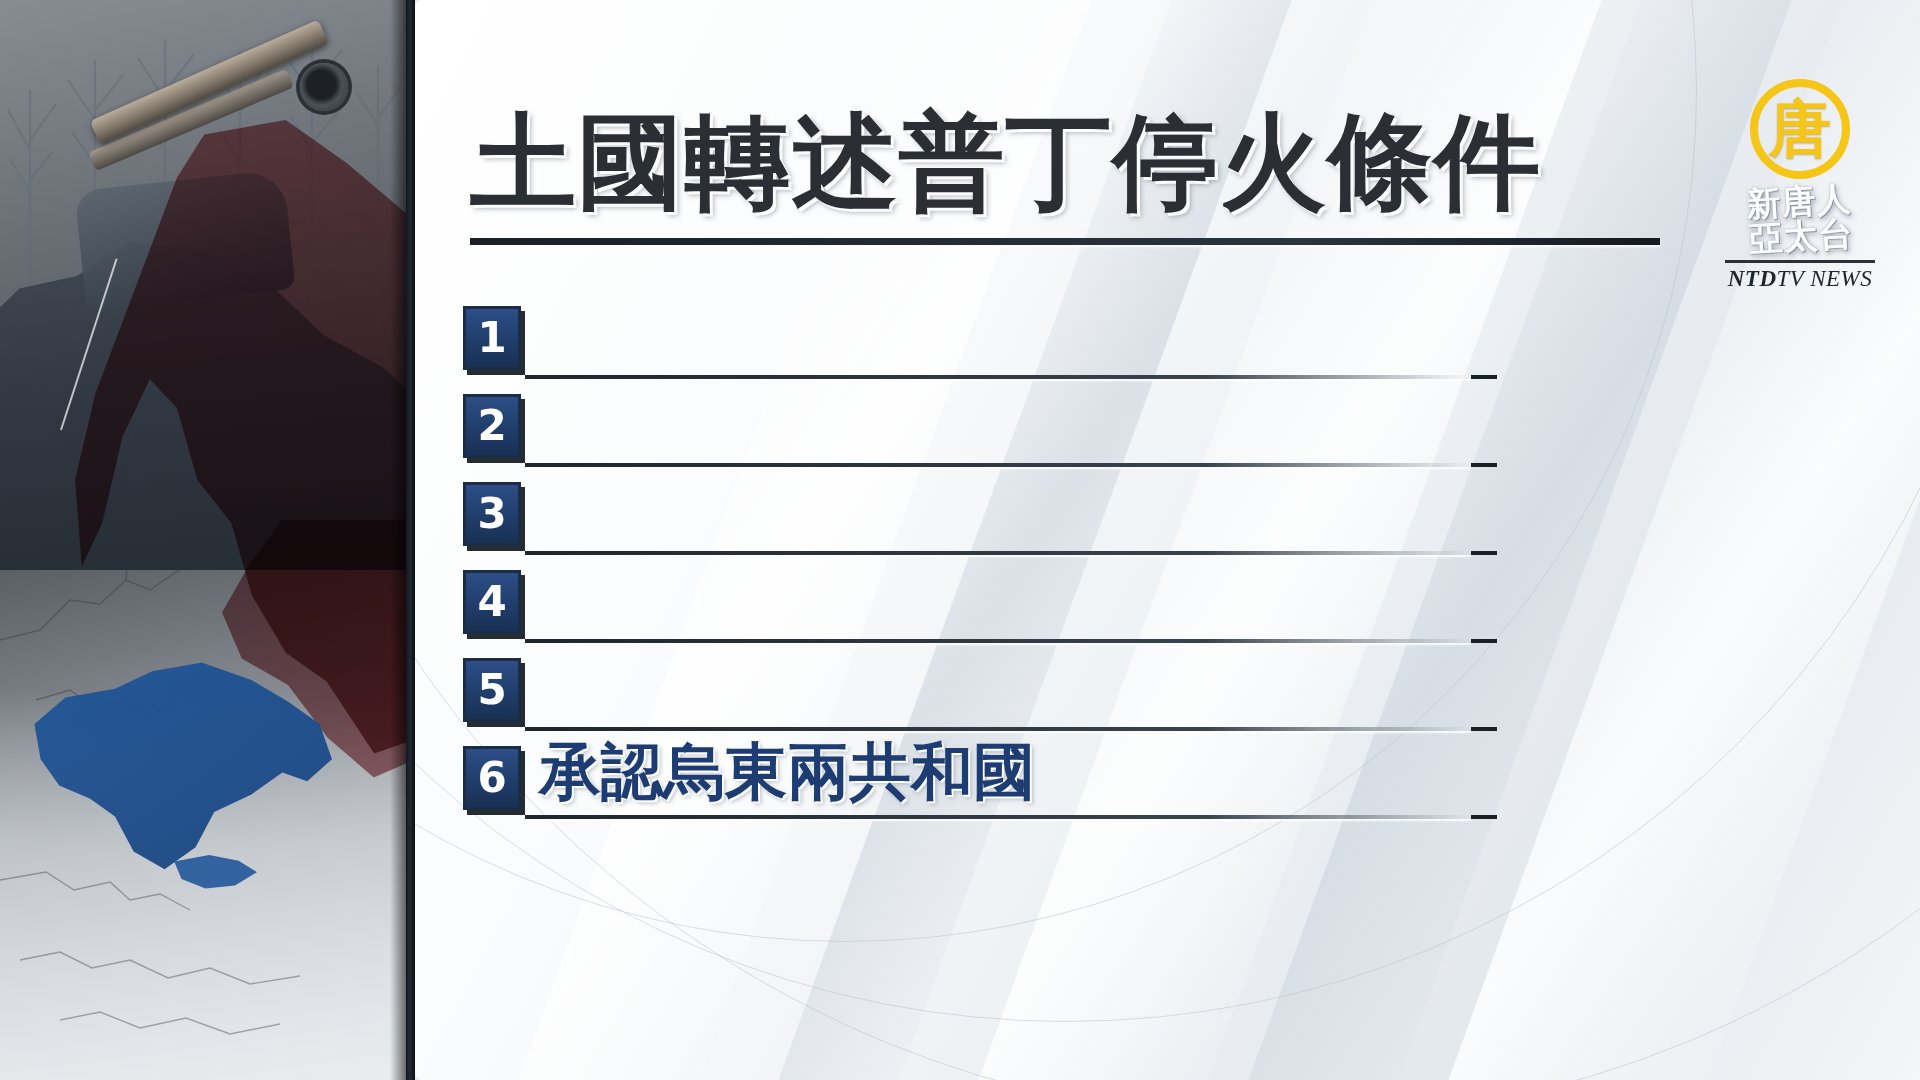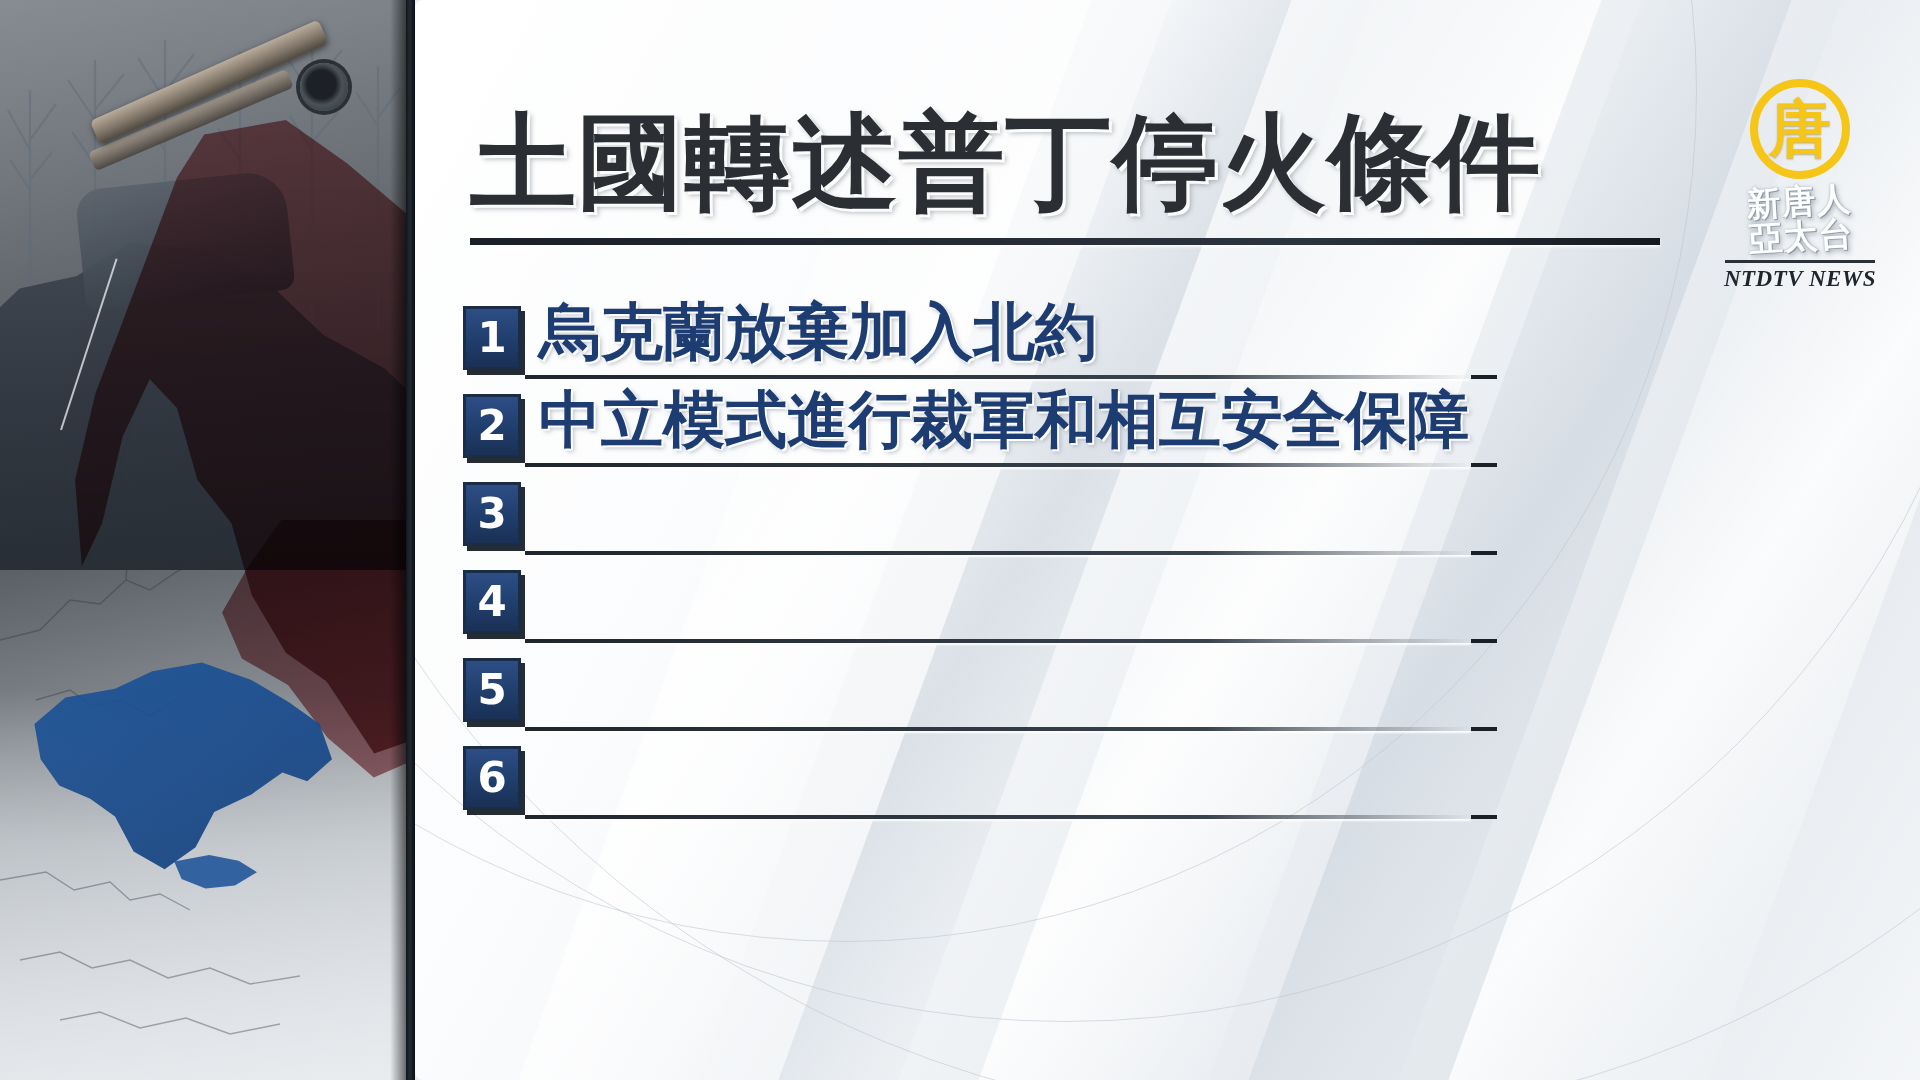--- a/index.html
+++ b/index.html
@@ -252,21 +252,21 @@
   }
   #logo-ntd {
     font-family: "Liberation Serif", "DejaVu Serif", serif;
     font-style: italic;
     font-size: 23px;
     font-weight: 700;
     color: #1e252c;
     letter-spacing: .5px;
     white-space: nowrap;
   }
-  #logo-ntd .thin { font-weight: 700; }
+  #logo-ntd .thin { font-weight: 400; }
 
   
   #list {
     position: absolute;
     left: 48px;
     top: 300px;
     width: 1160px;
   }
   .row {
     position: relative;
@@ -405,28 +405,26 @@
         <span class="line2">亞太台</span>
       </div>
       <div id="logo-bar"></div>
       <div id="logo-ntd"><span>NTD</span><span class="thin">TV NEWS</span></div>
     </div>
 
     <div id="list">
 
       <div class="row">
         <div class="num-box">1</div>
-        <div class="row-text">烏克蘭放棄加入北約</div>
         <div class="row-rule w1"></div>
         <div class="rule-cap" style="left:1008px;"></div>
       </div>
 
       <div class="row">
         <div class="num-box">2</div>
-        <div class="row-text">中立模式進行裁軍和相互安全保障</div>
         <div class="row-rule w2"></div>
         <div class="rule-cap" style="left:1008px;"></div>
       </div>
 
       <div class="row">
         <div class="num-box">3</div>
         <div class="row-rule w3"></div>
         <div class="rule-cap" style="left:1008px;"></div>
       </div>
 
@@ -437,19 +435,20 @@
       </div>
 
       <div class="row">
         <div class="num-box">5</div>
         <div class="row-rule w5"></div>
         <div class="rule-cap" style="left:1008px;"></div>
       </div>
 
       <div class="row">
         <div class="num-box">6</div>
+        <div class="row-text">承認烏東兩共和國</div>
         <div class="row-rule w6"></div>
         <div class="rule-cap" style="left:1008px;"></div>
       </div>
 
     </div>
   </div>
 </div>
 
 </body></html>

